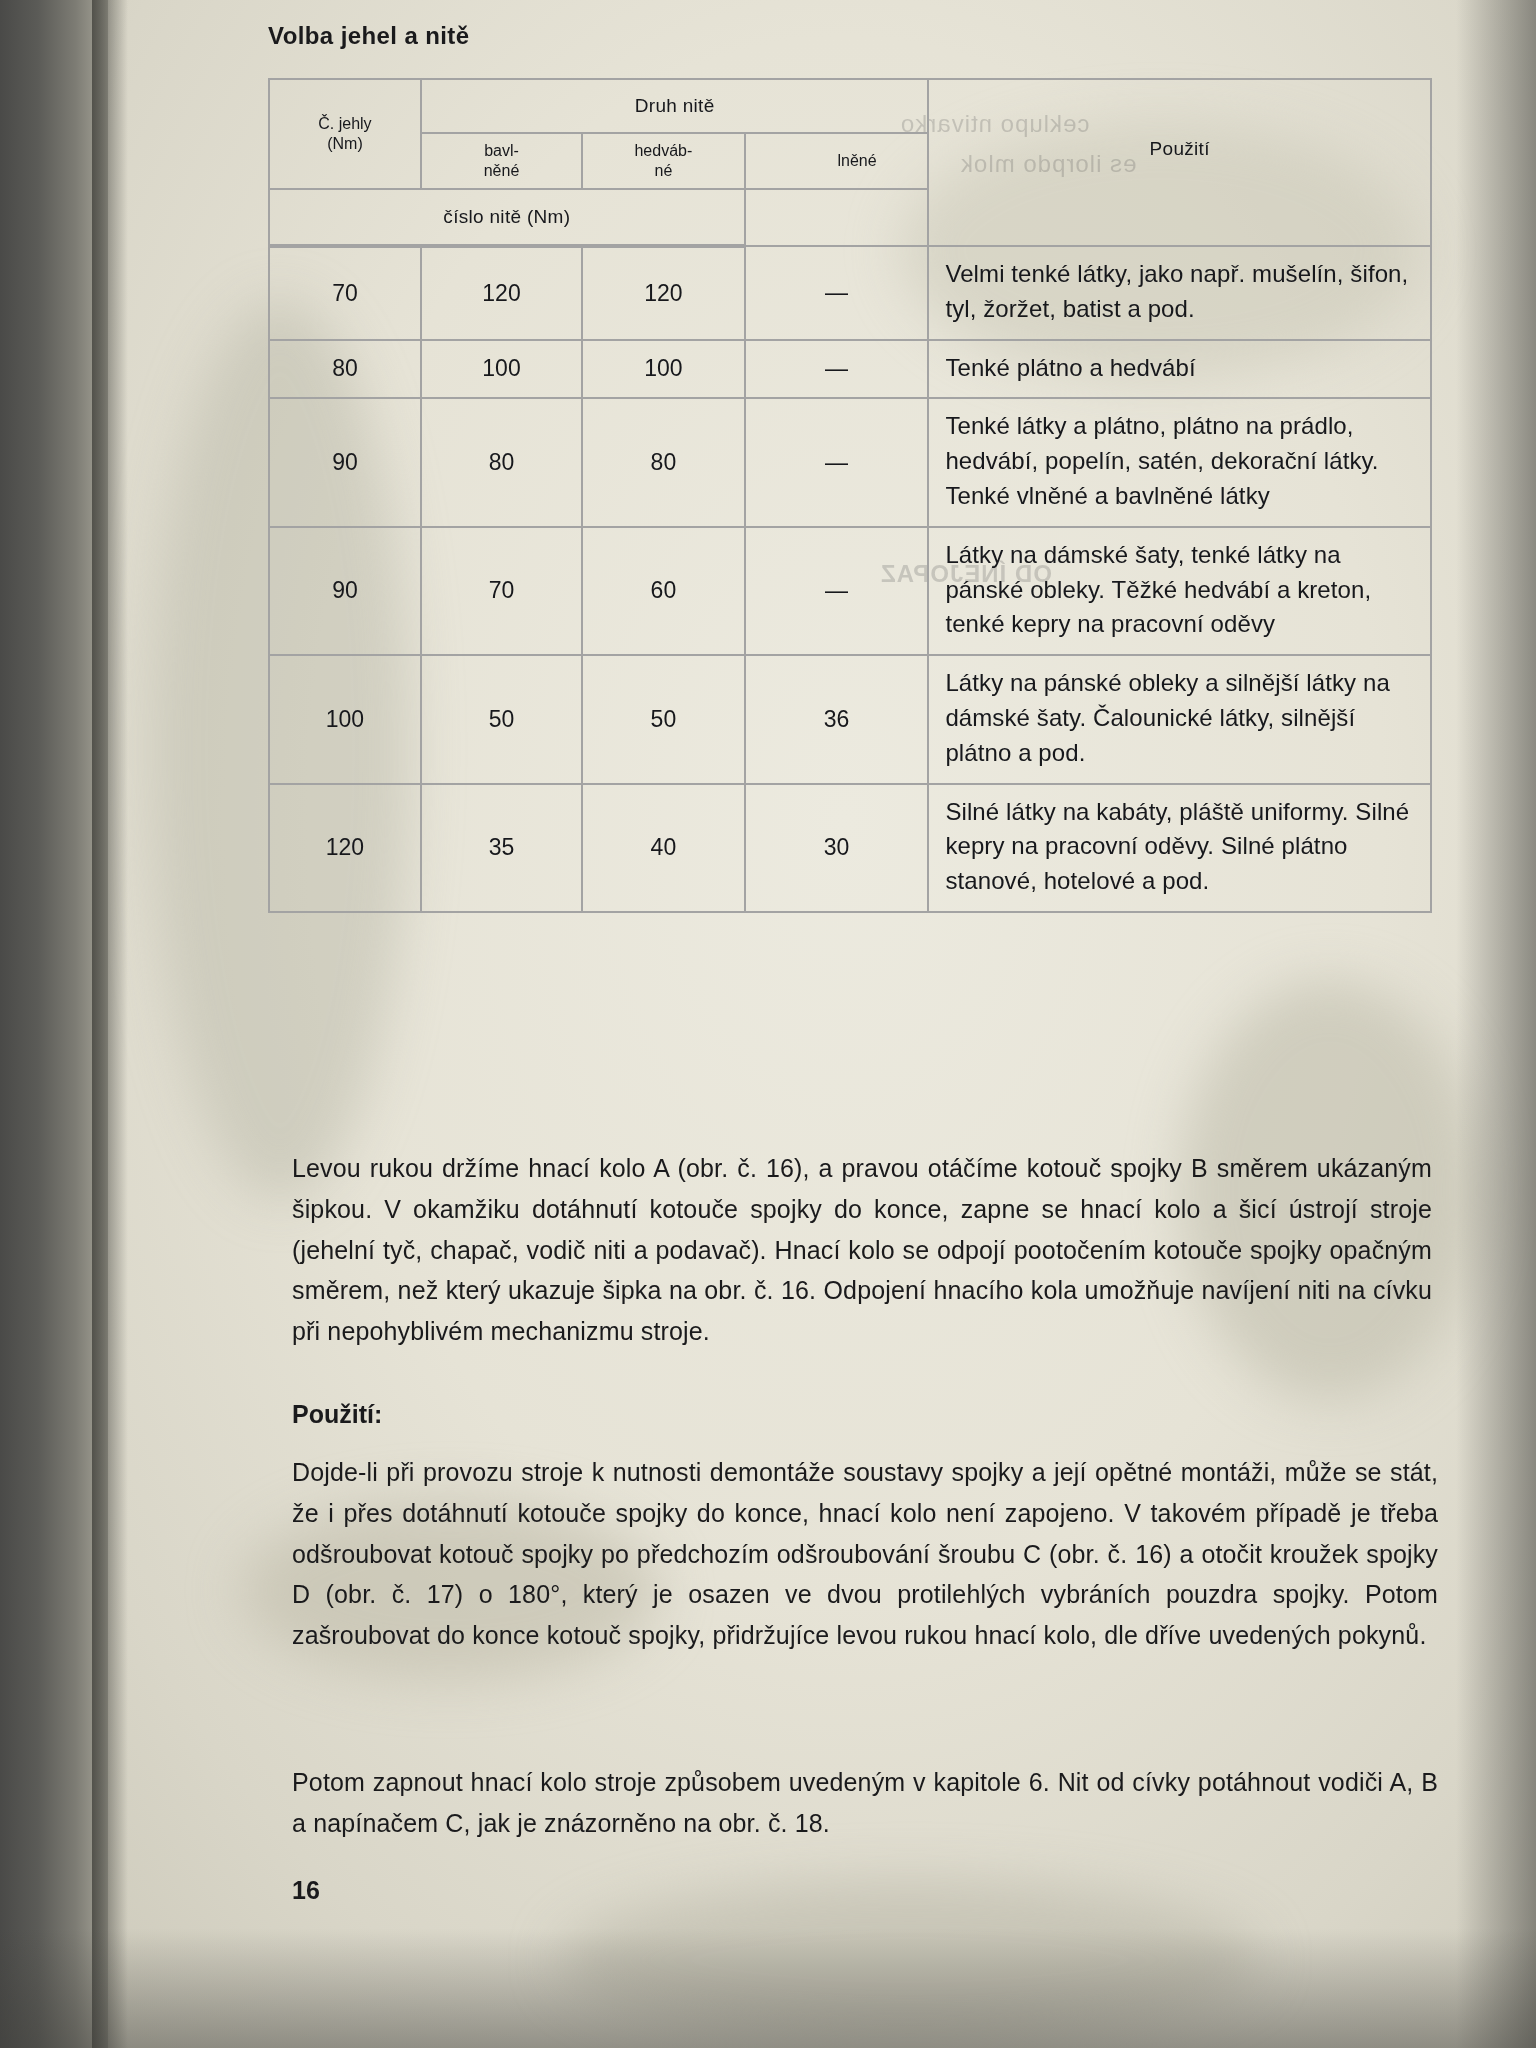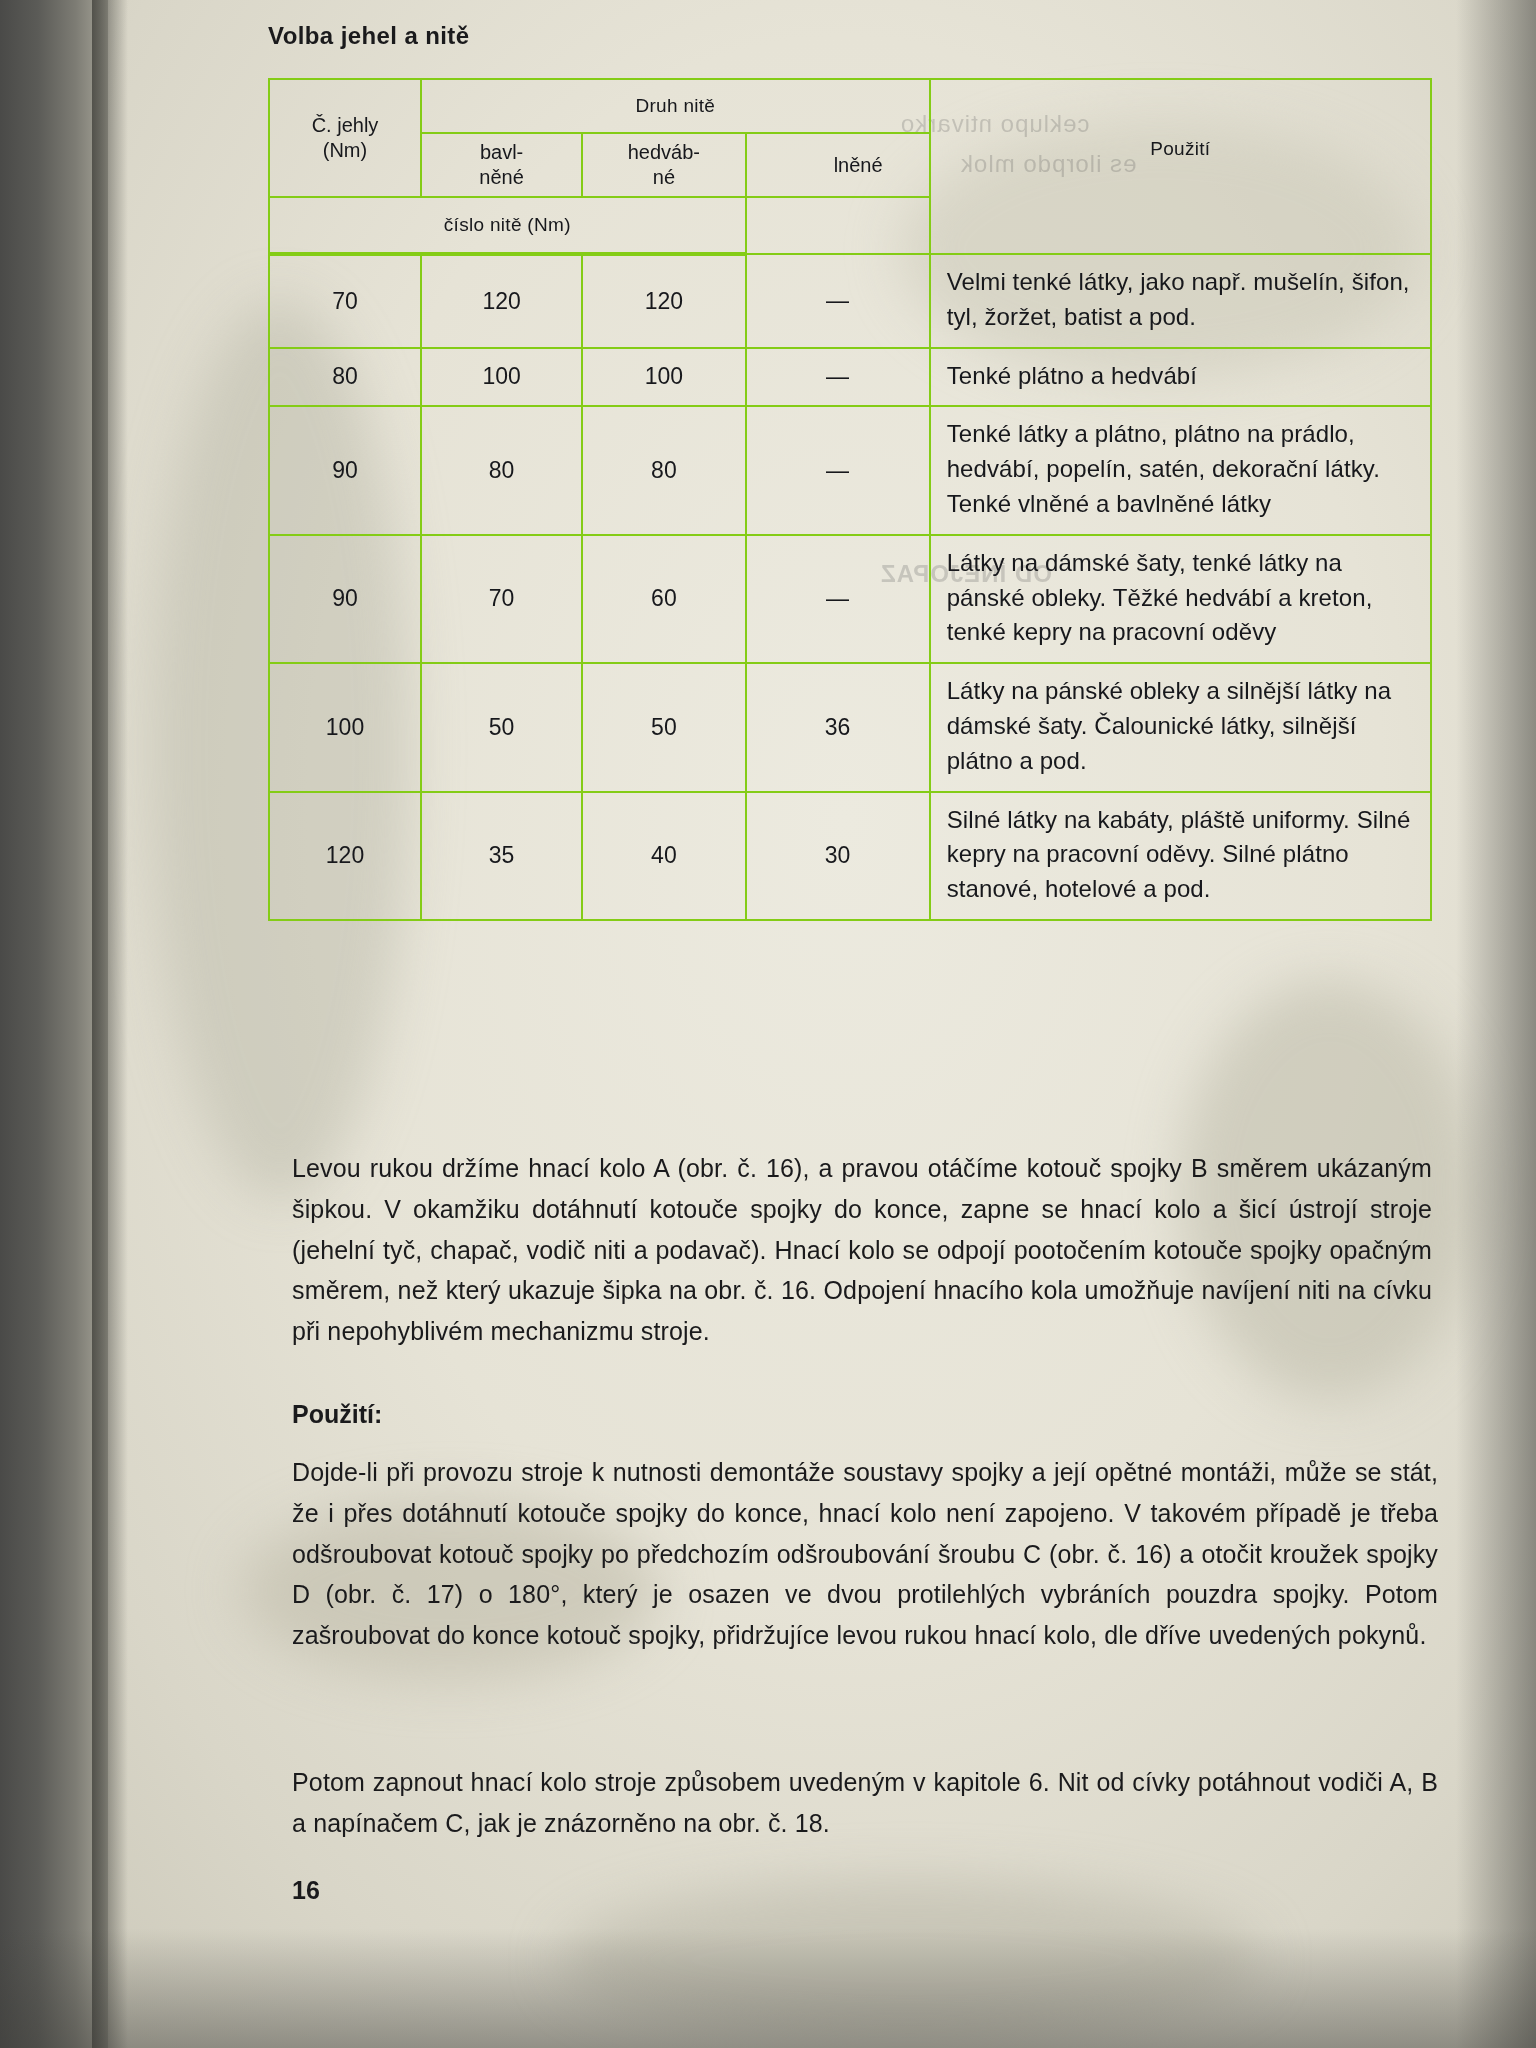--- a/index.html
+++ b/index.html
@@ -72,35 +72,35 @@
   table.needle {
     position: absolute;
     left: 268px;
     top: 78px;
     width: 1164px;
     border-collapse: collapse;
     background: transparent;
     font-size: 22px;
   }
   table.needle td, table.needle th {
-    border: 2px solid #84cc16;
+    border: 2px solid #a3a3a3;
     padding: 0;
     vertical-align: middle;
     font-weight: normal;
     color: #17181c;
   }
   table.needle .hdr {
     text-align: center;
     font-size: 19px;
     letter-spacing: 0.3px;
     padding: 6px 4px;
   }
   table.needle .hdr-tall {
     text-align: center;
-    font-size: 20px;
+    font-size: 16px;
     line-height: 1.25;
     padding: 6px 4px;
   }
   table.needle td.num {
     text-align: center;
     font-size: 23px;
     padding: 12px 4px;
   }
   table.needle td.use {
     text-align: left;

